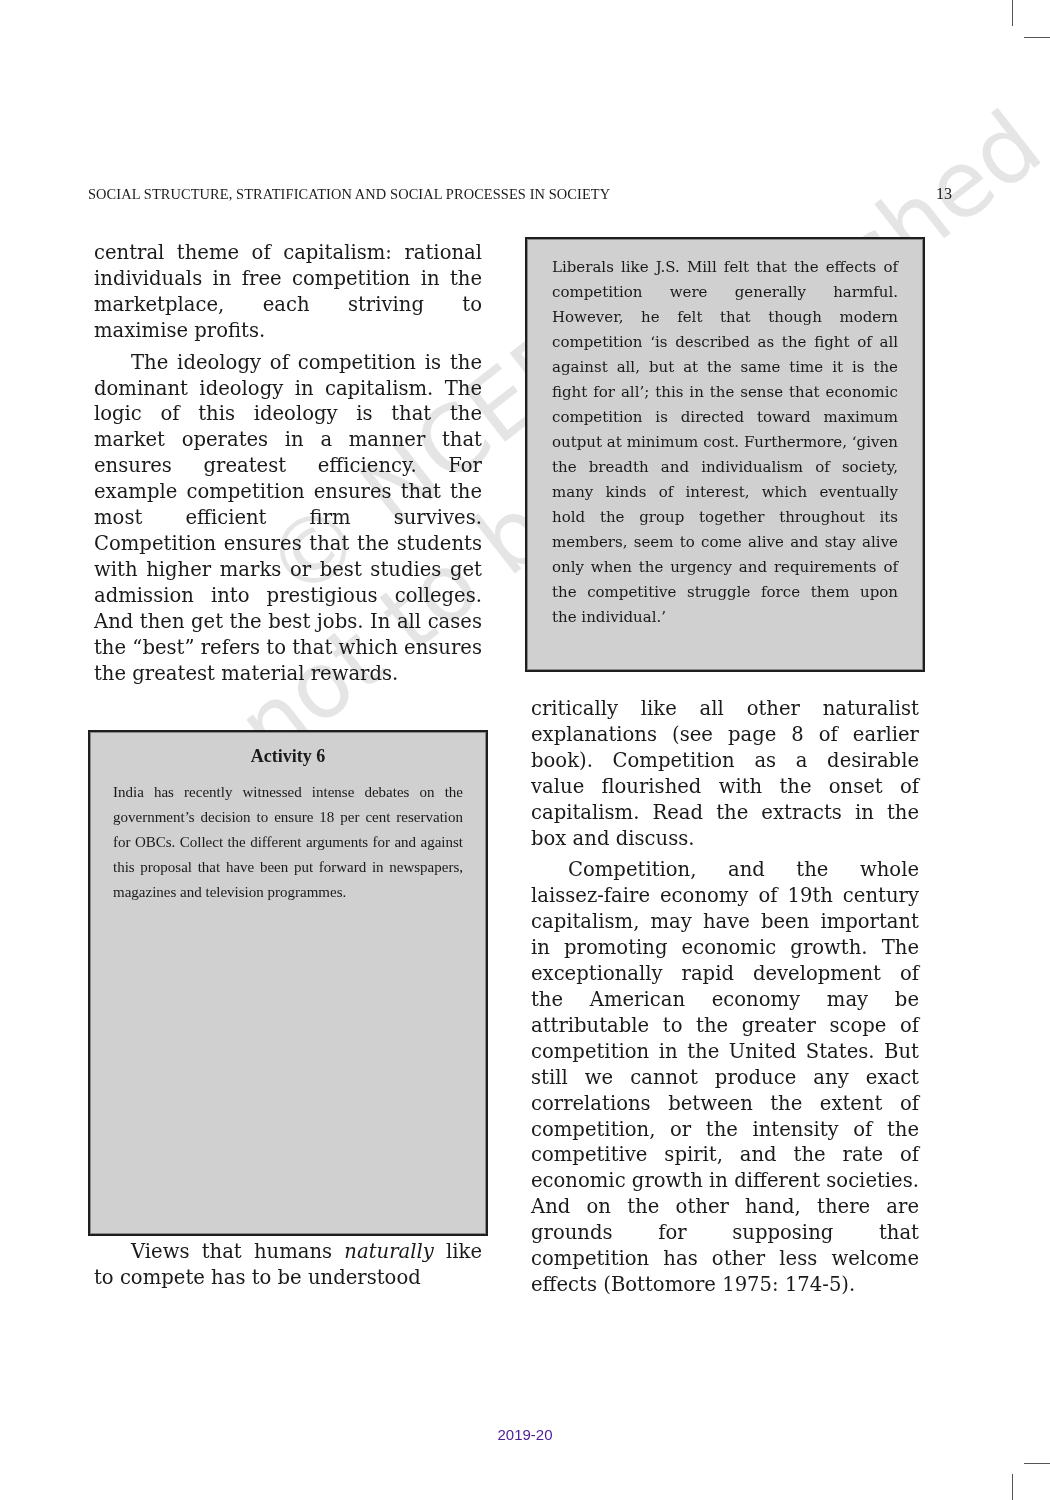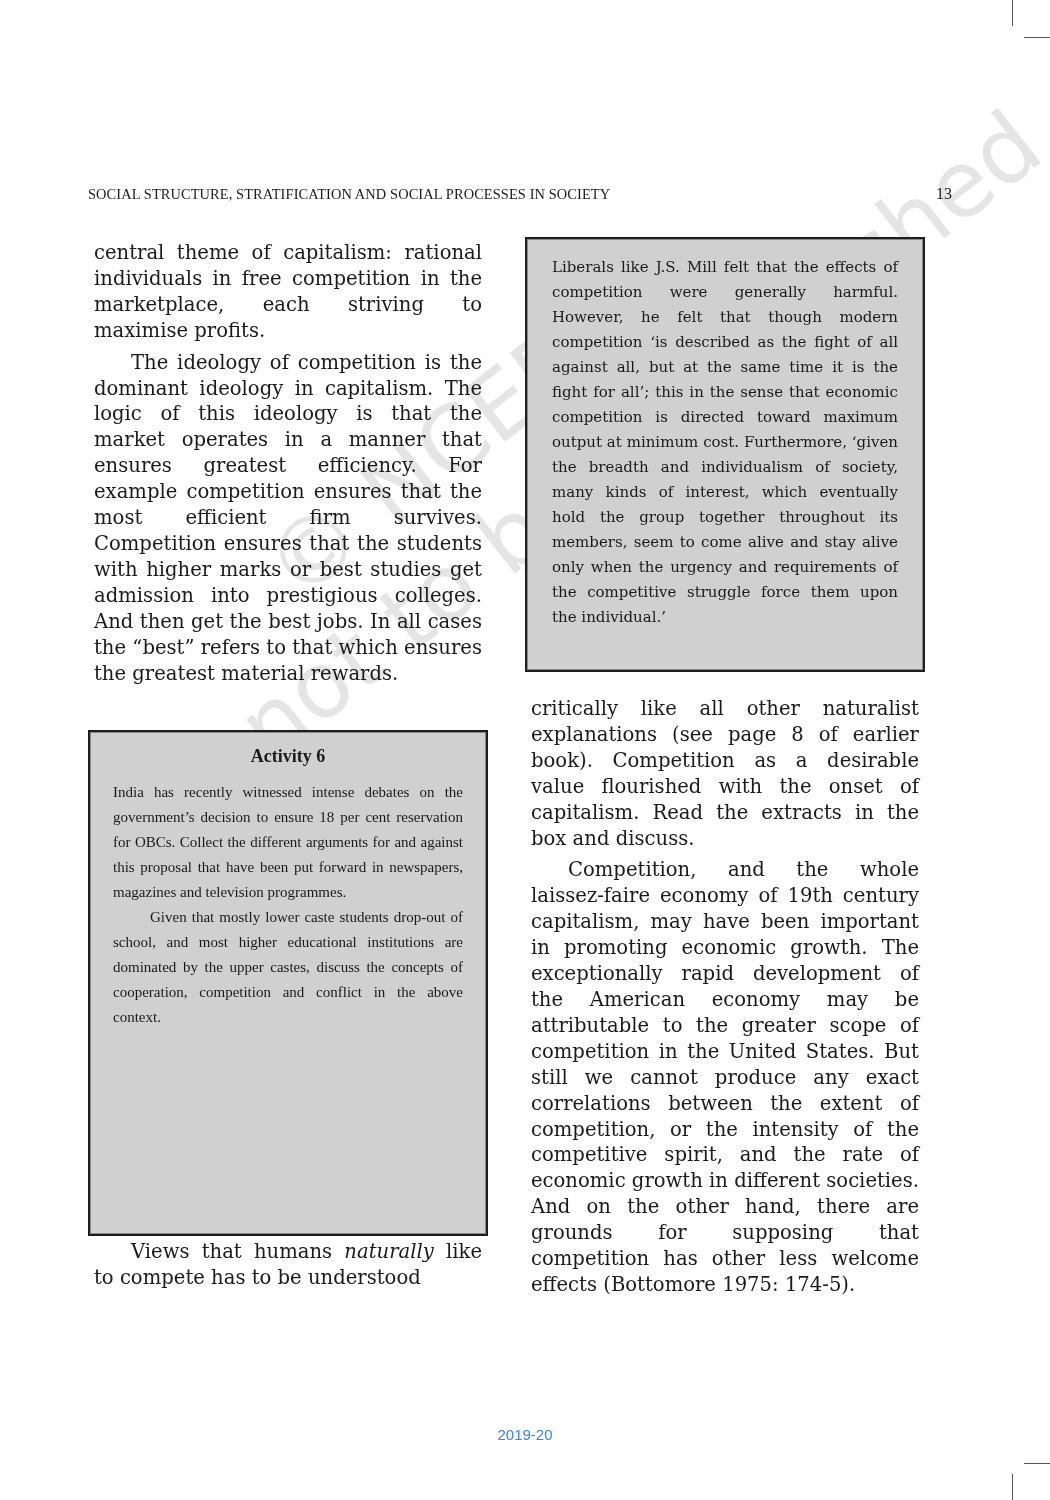--- a/index.html
+++ b/index.html
@@ -29,21 +29,21 @@
   .extract-box { left: 525px; top: 237px; width: 400px; height: 435px; padding: 16px 25px 0 25px; }
   .activity-box { left: 88px; top: 730px; width: 400px; height: 506px; padding: 12px 23px 0 23px; font-family: Liberation Serif, serif; }
   .activity-title { text-align: center; font-weight: bold; font-size: 18px; line-height: 24px; margin-bottom: 12px; }
 
   .watermark { position: absolute; left: 150px; top: 610px; width: 900px;
                font-family: "DejaVu Sans", sans-serif; color: rgba(180,180,180,0.35);
                font-size: 92px; line-height: 110px; transform: rotate(-38deg);
                transform-origin: left top; white-space: nowrap; pointer-events: none; }
 
   .footer { position: absolute; top: 1426px; left: 0; width: 1050px; text-align: center;
-            font-family: "Liberation Sans", sans-serif; font-size: 15px; color: #3b82f6; }
+            font-family: "Liberation Sans", sans-serif; font-size: 15px; color: #4c1d95; }
   em { }
 </style>
 </head>
 <body>
 
 <div class="crop" style="left:1012px; top:0; width:1px; height:26px;"></div>
 <div class="crop" style="left:1024px; top:37px; width:26px; height:1px;"></div>
 <div class="crop" style="left:1024px; top:1463px; width:26px; height:1px;"></div>
 <div class="crop" style="left:1012px; top:1474px; width:1px; height:26px;"></div>
 
@@ -65,21 +65,20 @@
 <div class="box extract-box">
   <div class="box-text">
     <p>Liberals like J.S. Mill felt that the effects of competition were generally harmful. However, he felt that though modern competition ‘is described as the fight of all against all, but at the same time it is the fight for all’; this in the sense that economic competition is directed toward maximum output at minimum cost. Furthermore, ‘given the breadth and individualism of society, many kinds of interest, which eventually hold the group together throughout its members, seem to come alive and stay alive only when the urgency and requirements of the competitive struggle force them upon the individual.’</p>
   </div>
 </div>
 
 <div class="box activity-box">
   <div class="activity-title">Activity 6</div>
   <div class="box-text">
     <p>India has recently witnessed intense debates on the government’s decision to ensure 18 per cent reservation for OBCs. Collect the different arguments for and against this proposal that have been put forward in newspapers, magazines and television programmes.</p>
-    <p class="indent" style="text-indent:37px;">Given that mostly lower caste students drop-out of school, and most higher educational institutions are dominated by the upper castes, discuss the concepts of cooperation, competition and conflict in the above context.</p>
   </div>
 </div>
 
 <div class="col left-col" style="top:1233px;">
   <p class="indent"><span>Views that humans </span><em>naturally</em><span> like to compete has to be understood</span></p>
 </div>
 
 <div class="col right-col" style="top:690px;">
   <p>critically like all other naturalist explanations (see page 8 of earlier book). Competition as a desirable value flourished with the onset of capitalism. Read the extracts in the box and discuss.</p>
   <p class="indent">Competition, and the whole laissez-faire economy of 19th century capitalism, may have been important in promoting economic growth. The exceptionally rapid development of the American economy may be attributable to the greater scope of competition in the United States. But still we cannot produce any exact correlations between the extent of competition, or the intensity of the competitive spirit, and the rate of economic growth in different societies. And on the other hand, there are grounds for supposing that competition has other less welcome effects (Bottomore 1975: 174-5).</p>

